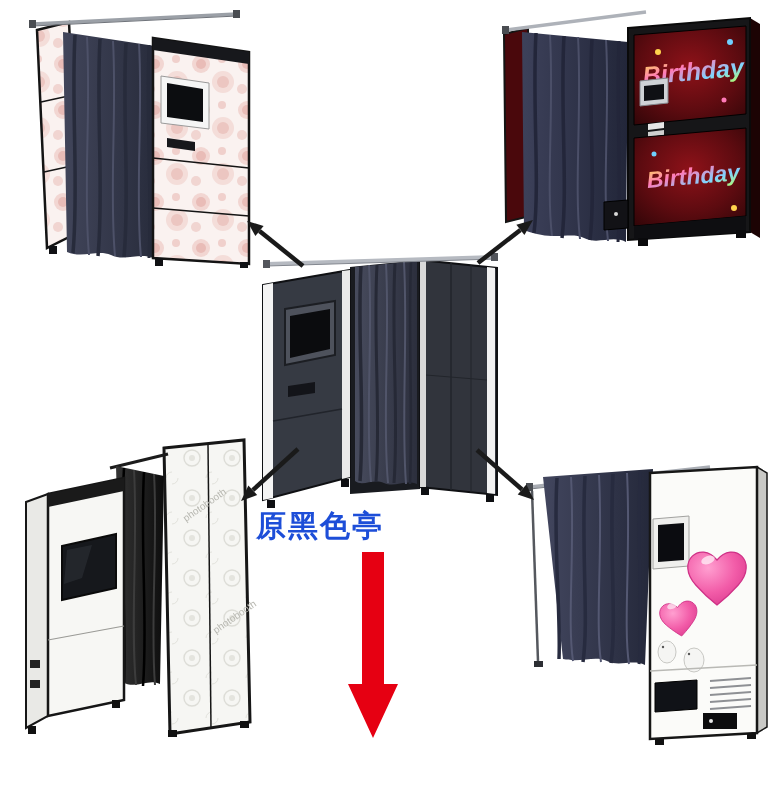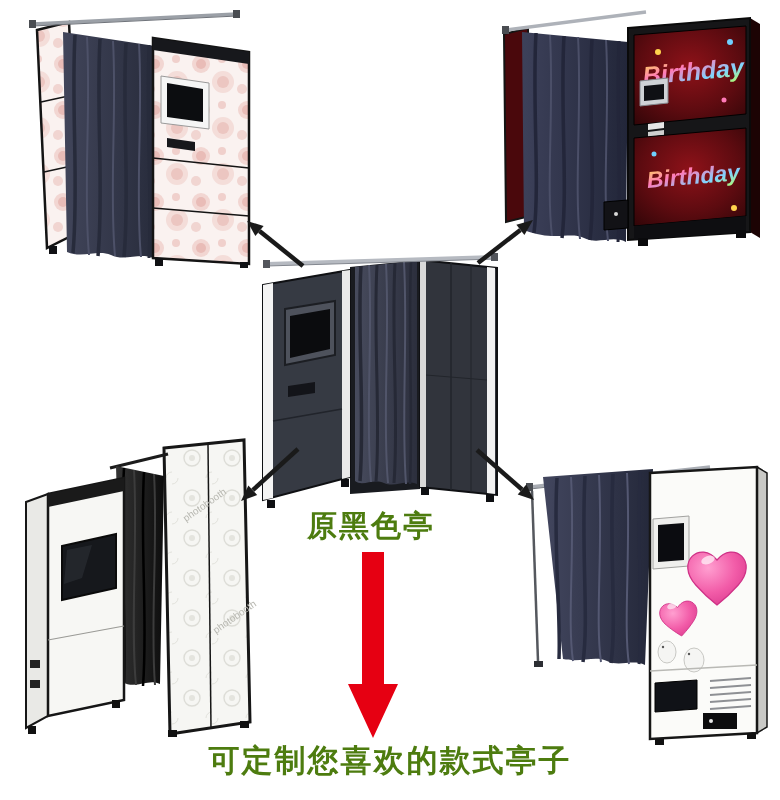--- a/index.html
+++ b/index.html
@@ -3,21 +3,21 @@
 <meta charset="utf-8">
 <style>
   * { margin:0; padding:0; box-sizing:border-box; }
   html,body { background:#ffffff; }
   #canvas {
     position:relative; width:780px; height:800px; background:#ffffff;
     overflow:hidden; font-family:"Liberation Sans","DejaVu Sans",sans-serif;
   }
   .booth { position:absolute; display:block; }
   #arrows { position:absolute; left:0; top:0; pointer-events:none; }
-  .caption { position:absolute; color:#4d7c0f; text-align:center; }
+  .caption { position:absolute; color:#1d4ed8; }
   #center-caption { left:256px; top:506px; width:230px; font-size:30px; font-weight:600; letter-spacing:2px; }
   #bottom-caption { left:140px; top:740px; width:500px; font-size:31px; font-weight:700; letter-spacing:2px; }
 </style>
 </head>
 <body>
 
 <div id="canvas">
 
   <svg id="booth-top-left" class="booth" style="left:5px;top:6px" width="250" height="262" viewBox="0 0 250 262">
     <defs>
@@ -304,15 +304,14 @@
       <polygon points="241,501 248.4,485.4 257.2,495" fill="#1a1a1a"></polygon>
     </g>
     <g>
       <line x1="477" y1="450" x2="522" y2="489.5" stroke="#1a1a1a" stroke-width="4.5"></line>
       <polygon points="534,500 517.7,494.4 526.3,484.6" fill="#1a1a1a"></polygon>
     </g>
     <polygon points="362,552 384,552 384,684 398,684 373,738 348,684 362,684" fill="#e60012"></polygon>
   </svg>
 
   <div class="caption" id="center-caption">原黑色亭</div>
-  <div class="caption" id="bottom-caption">可定制您喜欢的款式亭子</div>
 
 </div>
 
 </body></html>

